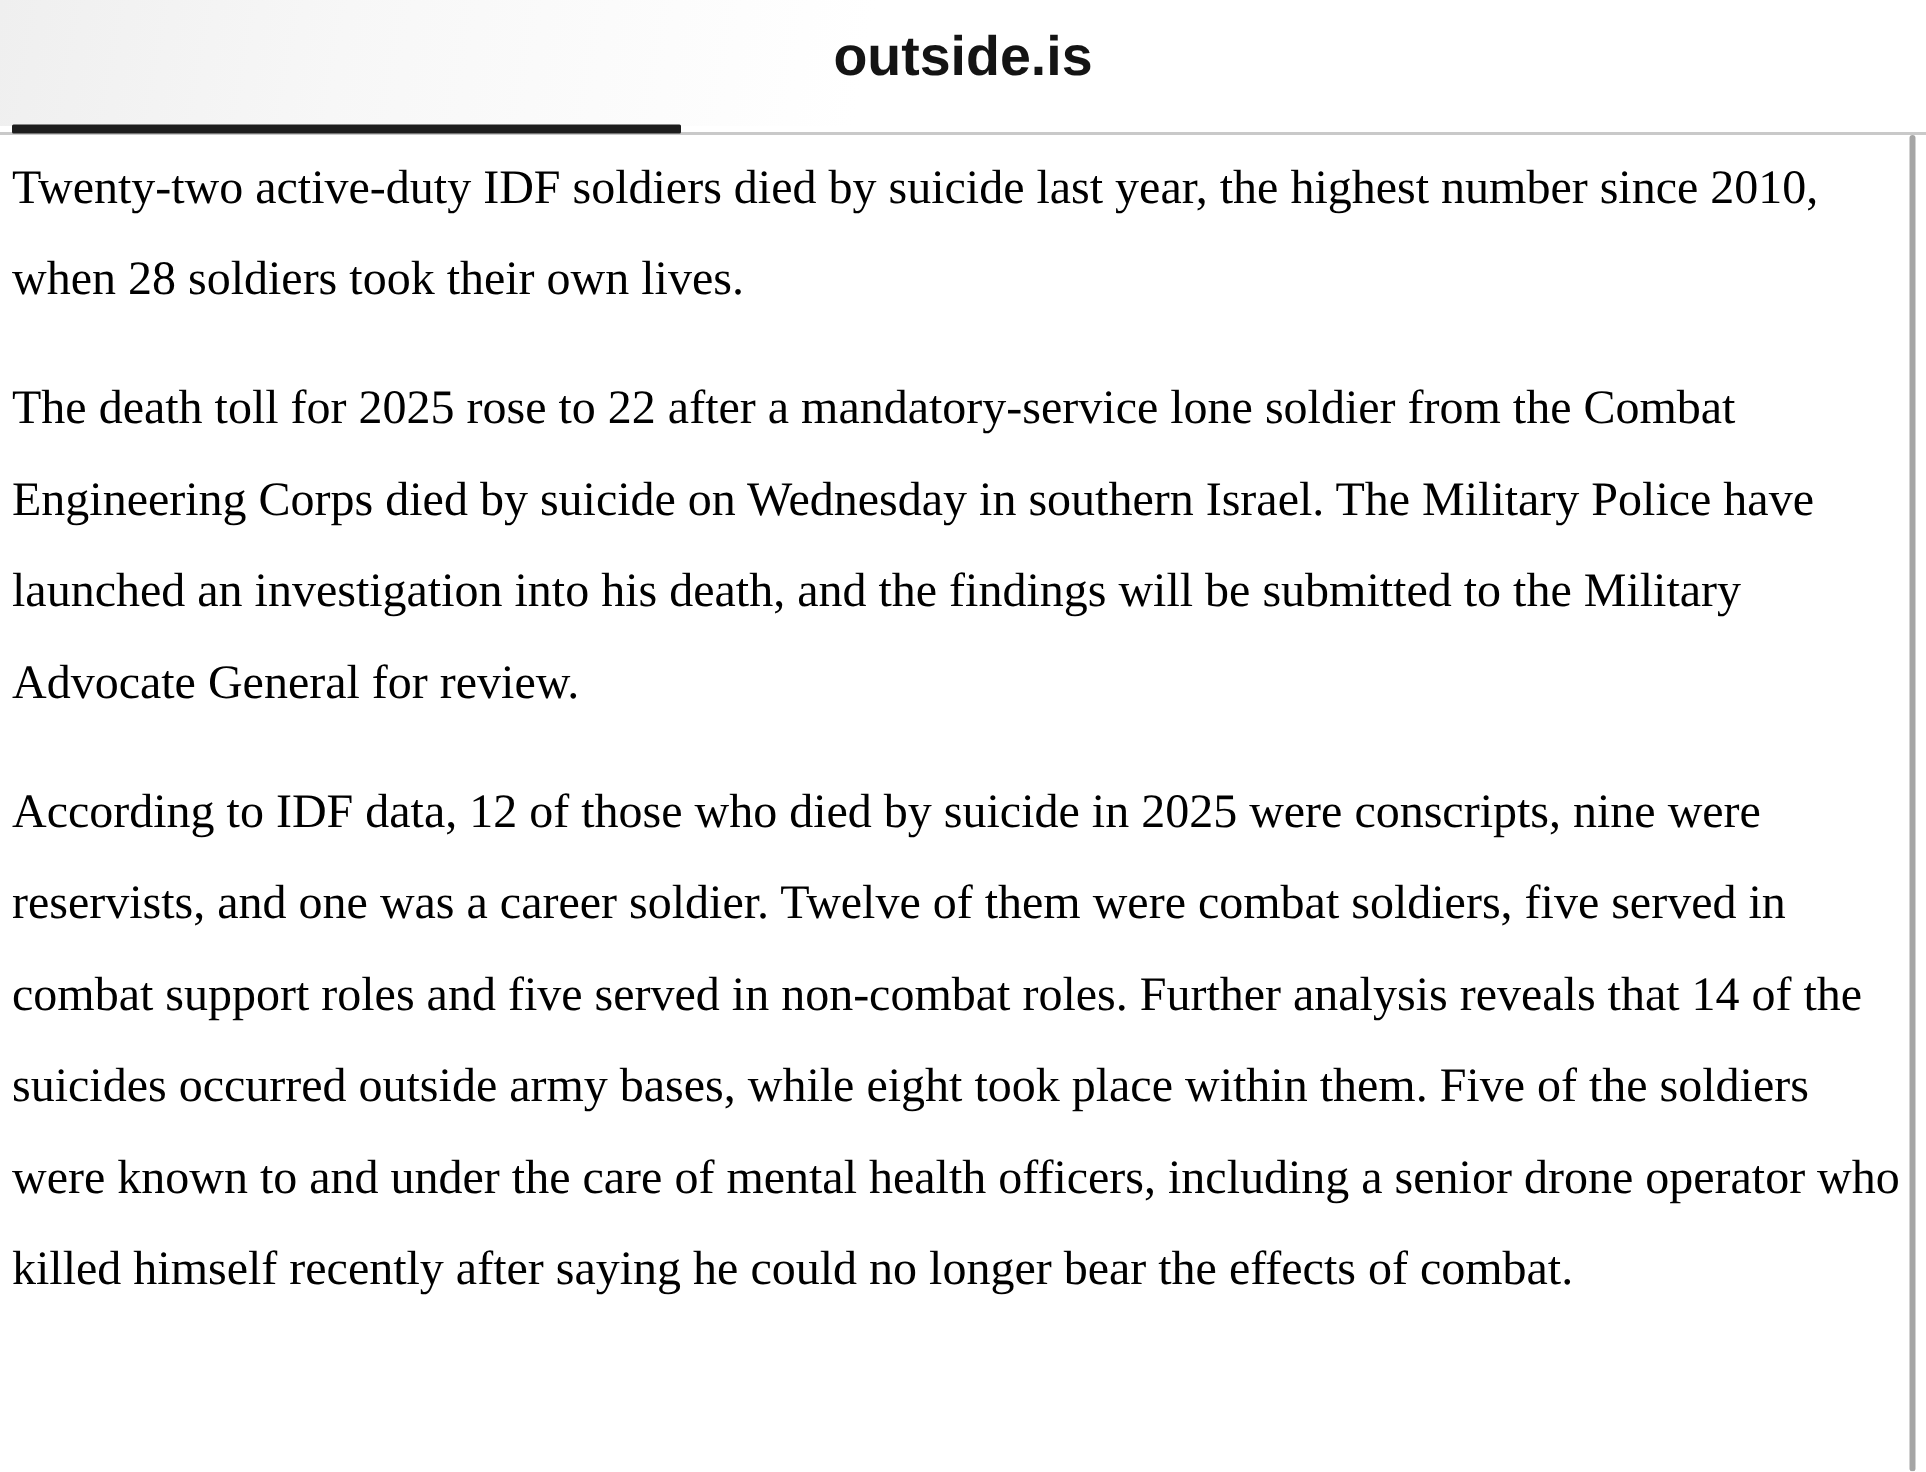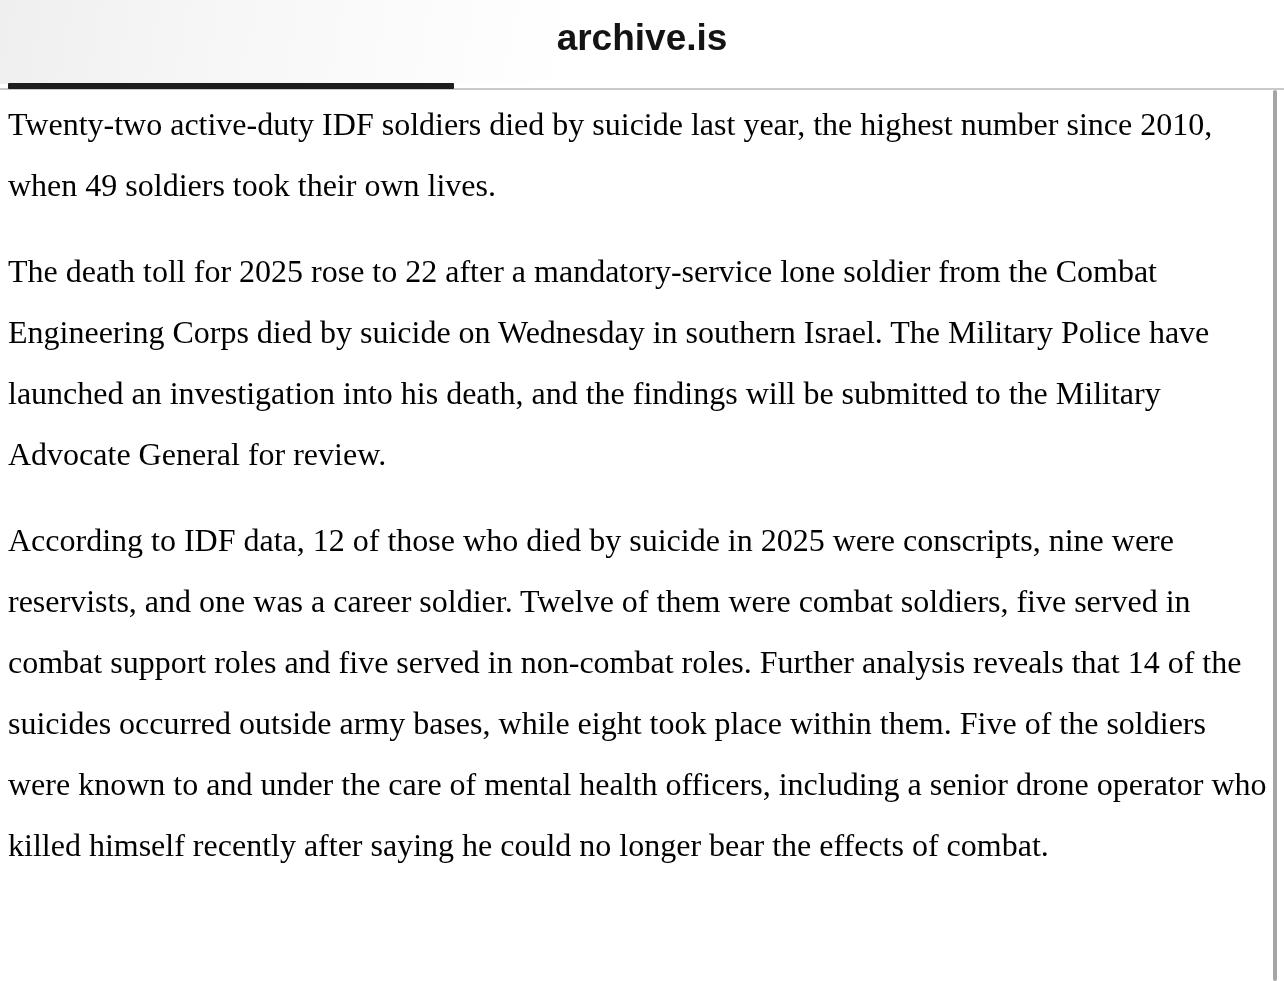--- a/index.html
+++ b/index.html
@@ -101,28 +101,28 @@
     background: #a5a5a5;
     border-radius: 2px;
   }
 </style>
 </head>
 <body>
 
 <div class="page">
 
   <header class="site-header">
-    <a class="site-title">archive.is</a>
+    <a class="site-title">outside.is</a>
   </header>
 
   <div class="header-rule-light"></div>
   <div class="header-rule-dark"></div>
 
   <article class="article-body">
-    <p>Twenty-two active-duty IDF soldiers died by suicide last year, the highest number since 2010, when 49 soldiers took their own lives.</p>
+    <p>Twenty-two active-duty IDF soldiers died by suicide last year, the highest number since 2010, when 28 soldiers took their own lives.</p>
     <p>The death toll for 2025 rose to 22 after a mandatory-service lone soldier from the Combat Engineering Corps died by suicide on Wednesday in southern Israel. The Military Police have launched an investigation into his death, and the findings will be submitted to the Military Advocate General for review.</p>
     <p>According to IDF data, 12 of those who died by suicide in 2025 were conscripts, nine were reservists, and one was a career soldier. Twelve of them were combat soldiers, five served in combat support roles and five served in non-combat roles. Further analysis reveals that 14 of the suicides occurred outside army bases, while eight took place within them. Five of the soldiers were known to and under the care of mental health officers, including a senior drone operator who killed himself recently after saying he could no longer bear the effects of combat.</p>
   </article>
 
   <div class="scrollbar-track">
     <div class="scrollbar-thumb"></div>
   </div>
 
 </div>
 

